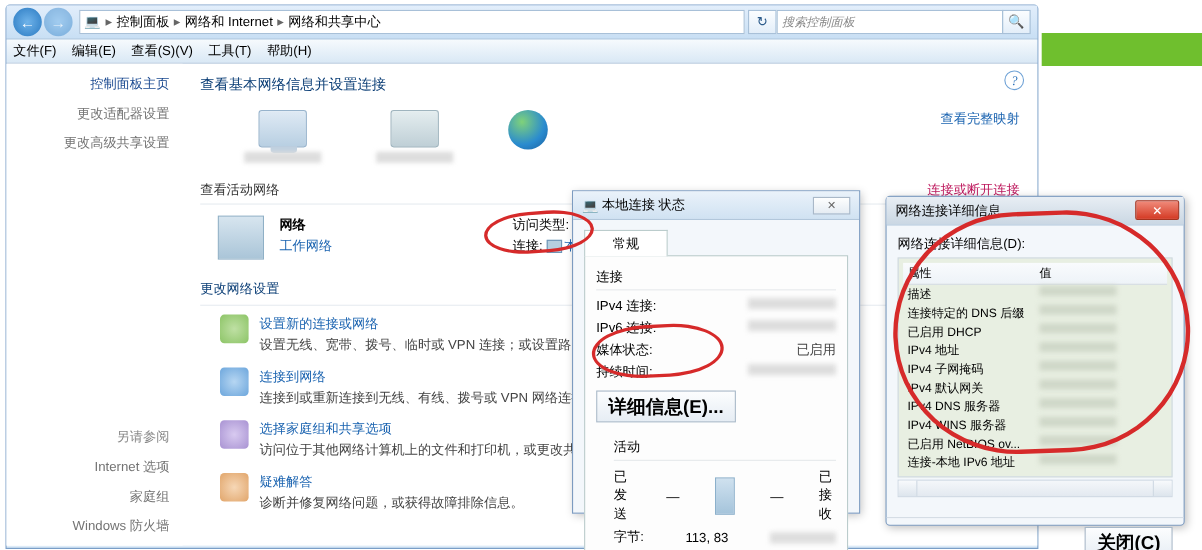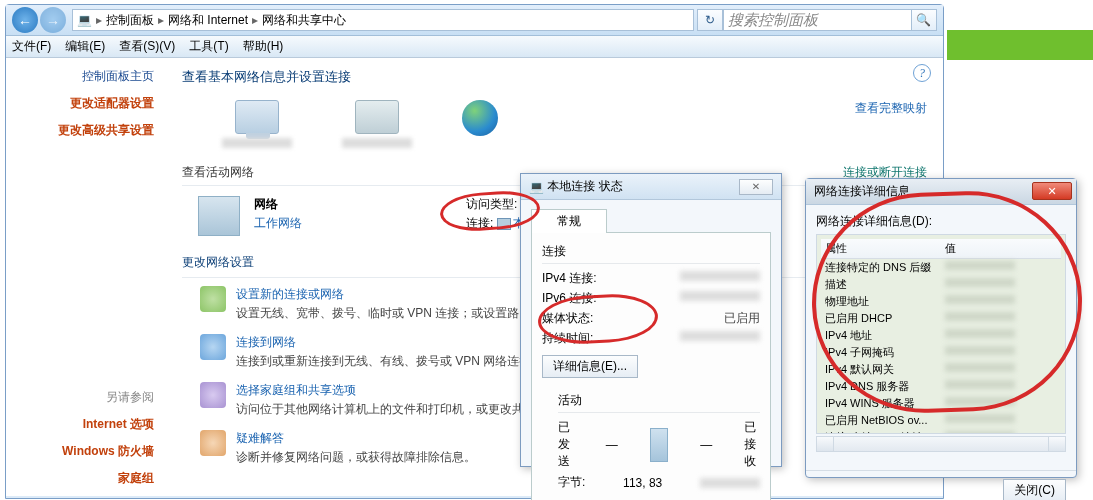--- a/index.html
+++ b/index.html
@@ -4,46 +4,46 @@
 <style>
 * { box-sizing: border-box; margin: 0; padding: 0; font-family: "Microsoft YaHei", Tahoma, sans-serif; }
 body { background: #fff; width: 1093px; height: 500px; position: relative; overflow: hidden; }
 
 .win-frame { position:absolute; left:5px; top:4px; width:939px; height:495px; border:1px solid #7a9ec7; background:rgba(198,222,244,.6); border-radius:4px 4px 0 0; }
 .titlebar { height:31px; background:linear-gradient(#e2eefb,#c8dff4); border-bottom:1px solid #a3bfd9; display:flex; align-items:center; padding:0 6px; font-size:12px; }
 .nav-arrow { width:26px; height:26px; border-radius:50%; background:radial-gradient(circle,#6fb3ea,#2979c1); display:inline-flex; align-items:center; justify-content:center; color:#fff; margin-right:2px; font-size:14px; }
 .crumb-box { flex:1; height:22px; background:#fff; border:1px solid #a8c0d8; margin:0 4px; display:flex; align-items:center; padding:0 4px; gap:4px; }
 .crumb-box span { font-size:12px; }
 .crumb-sep { color:#666; }
-.search-box { width:189px; height:22px; background:#fff; border:1px solid #a8c0d8; display:flex; align-items:center; padding:0 4px; color:#888; font-style:italic; font-size:15px; }
+.search-box { width:206px; height:22px; background:#fff; border:1px solid #a8c0d8; display:flex; align-items:center; padding:0 4px; color:#888; font-style:italic; font-size:11px; }
 .refresh { width:26px; height:22px; border:1px solid #a8c0d8; background:linear-gradient(#fbfdff,#e3eef9); margin-left:-1px; display:flex; align-items:center; justify-content:center; font-size:12px; color:#2b5a8a; }
 
 .menubar { height:22px; background:linear-gradient(#f6fafd,#d9e8f5); border-bottom:1px solid #b9cadb; display:flex; align-items:center; padding:0 6px; gap:14px; font-size:12px; }
 
 .body-area { display:flex; height:calc(100% - 55px); background:#fff; }
 .sidebar { width:160px; padding:10px 12px; font-size:12px; color:#2060c0; background:#fff;text-align:right; }
 .sidebar .section-title { color:#1a4990; margin-bottom:10px; }
-.sidebar a { display:block; color:#c2410c; text-decoration:none; margin-bottom:10px; cursor:pointer;font-weight:bold; }
+.sidebar a { display:block; color:#737373; text-decoration:none; margin-bottom:10px; cursor:pointer; }
 .sidebar .muted { color:#888; margin-bottom:10px; }
 
 .content { flex:1; padding:10px 16px; font-size:12px; position:relative; }
 .help-icon { position:absolute; right:12px; top:6px; width:18px; height:18px; border:1px solid #6fa2d6; border-radius:50%; color:#2b71b9; display:flex; align-items:center; justify-content:center; font-family:Georgia,serif; font-style:italic; font-size:12px; }
 .content h2 { color:#0b3e76; font-weight:normal; font-size:13px; margin-bottom:14px; }
 .net-map { display:flex; align-items:flex-start; gap:50px; margin:10px 0 16px 40px; }
 .node { display:flex; flex-direction:column; align-items:center; gap:4px; }
 .computer-ic { width:44px; height:34px; background:linear-gradient(#dfeaf4,#b8cfe2); border:1px solid #97b3cc; border-radius:3px; position:relative; }
 .computer-ic:after { content:""; position:absolute; bottom:-6px; left:10px; width:24px; height:6px; background:#c0d1e0; border-radius:0 0 3px 3px; }
 .router-ic { width:44px; height:34px; background:linear-gradient(#e4edef,#bfcfd6); border:1px solid #9fb4be; border-radius:3px; }
 .globe-ic { width:36px; height:36px; border-radius:50%; background:radial-gradient(circle at 35% 30%,#7fd27a,#2a8bcf 60%,#1b5e9c); }
 .maplink { color:#1a63b0; margin-left:auto; }
 .node-label { filter:blur(2px); color:#bbb; width:70px; height:10px; background:#ddd; }
 
 .row-line { display:flex; justify-content:space-between; align-items:center; font-size:12px; margin:4px 0; }
 .row-line .left { color:#333; }
-.row-line .right a { color:#0f766e; text-decoration:none; }
+.row-line .right a { color:#be185d; text-decoration:none; }
 
 .active-net { display:flex; margin:10px 0 18px 16px; gap:14px; }
 .net-ic { width:42px; height:40px; background:linear-gradient(#d7e5ef,#aac5d8); border:1px solid #8fb0c6; }
 .net-info { display:flex; flex-direction:column; gap:2px; }
 .net-info .name { font-weight:bold; }
 .net-info .type { color:#1a63b0; }
 .net-right { margin-left:150px; font-size:12px; }
 .net-right div { margin-bottom:2px; }
 .net-right .val { color:#333; margin-left:10px; }
 .wired-ic { display:inline-block; width:14px; height:12px; background:#b6cfdf; border:1px solid #6e95b7; vertical-align:middle; margin-right:2px; }
@@ -70,21 +70,21 @@
 .dlg-title { height:26px; background:linear-gradient(#eaf2fa,#d0e2f2); border-bottom:1px solid #b2c7db; display:flex; align-items:center; padding:0 8px; }
 .dlg-title .t { flex:1; }
 .dlg-close-sm { width:34px; height:16px; border:1px solid #a9b8c8; background:linear-gradient(#fdfefe,#e5ecf3); font-size:10px; display:flex; align-items:center; justify-content:center; color:#666; }
 .dlg-body { padding:8px 10px; }
 .tab { display:inline-block; padding:3px 25px; border:1px solid #bcc; background:#fff; border-bottom:none; position:relative; top:1px; }
 .tab-pane { border:1px solid #bcc; padding:10px; background:#fdfdfd; }
 .kv { display:flex; margin:3px 0; }
 .kv .k { width:100px; }
 .kv .v { flex:1; text-align:right; color:#444; }
 .kv .blur { filter:blur(2.5px); background:#ddd; height:10px; display:inline-block; width:80px; }
-.dlg-btn { display:inline-flex; align-items:center; gap:4px; padding:2px 10px; border:1px solid #a8b8c8; background:linear-gradient(#fcfdfe,#e6edf4); cursor:pointer; font-size:12px; }
+.dlg-btn { display:inline-flex; align-items:center; gap:4px; padding:2px 10px; border:1px solid #a8b8c8; background:linear-gradient(#fcfdfe,#e6edf4); cursor:pointer; font-size:17px;font-weight:bold; }
 .btn-row { margin-top:10px; display:flex; gap:6px; }
 .btn-row.right { justify-content:flex-end; padding:8px 10px; border-top:1px solid #d5dde5; }
 .activity { margin-top:14px;margin-left:16px; }
 .act-row { display:flex; align-items:center; justify-content:space-between; margin:4px 0;gap:32px; }
 .act-ic { width:40px; height:34px; background:linear-gradient(#cfe1ef,#a5c4db); border:1px solid #8bb0cb; }
 
 .dlg1 { left:520px; top:173px; width:262px; height:294px; }
 .dlg1 .tab-pane { min-height:208px; }
 
 
@@ -137,22 +137,22 @@
   </div>
 
   <div class="body-area">
     <div class="sidebar">
       <div class="section-title">控制面板主页</div>
       <a>更改适配器设置</a>
       <a>更改高级共享设置</a>
       <div style="height:240px"></div>
       <div class="muted">另请参阅</div>
       <a>Internet 选项</a>
+      <a>家庭组</a>
       <a>Windows 防火墙</a>
-      <a>家庭组</a>
     </div>
 
     <div class="content">
       <div class="help-icon">?</div>
       <h2>查看基本网络信息并设置连接</h2>
 
       <div class="net-map">
         <div class="node">
             <div class="computer-ic"></div>
             <div class="node-label"></div>
@@ -279,29 +279,25 @@
   </div>
   <div class="dlg-body">
     <div style="margin-bottom:4px">网络连接详细信息(D):</div>
     <div class="detail-box">
       <div class="detail-head">
           <span class="c1">属性</span>
           <span>值</span>
         </div>
       <div id="detail-rows">
           <div class="dr">
+            <span class="c1">描述</span>
+            <span class="c2"><span class="blur"></span></span>
+          </div>
+          <div class="dr">
             <span class="c1">连接特定的 DNS 后缀</span>
-            <span class="c2"><span class="blur"></span></span>
-          </div>
-          <div class="dr">
-            <span class="c1">描述</span>
-            <span class="c2"><span class="blur"></span></span>
-          </div>
-          <div class="dr">
-            <span class="c1">物理地址</span>
             <span class="c2"><span class="blur"></span></span>
           </div>
           <div class="dr">
             <span class="c1">已启用 DHCP</span>
             <span class="c2"><span class="blur"></span></span>
           </div>
           <div class="dr">
             <span class="c1">IPv4 地址</span>
             <span class="c2"><span class="blur"></span></span>
           </div>

